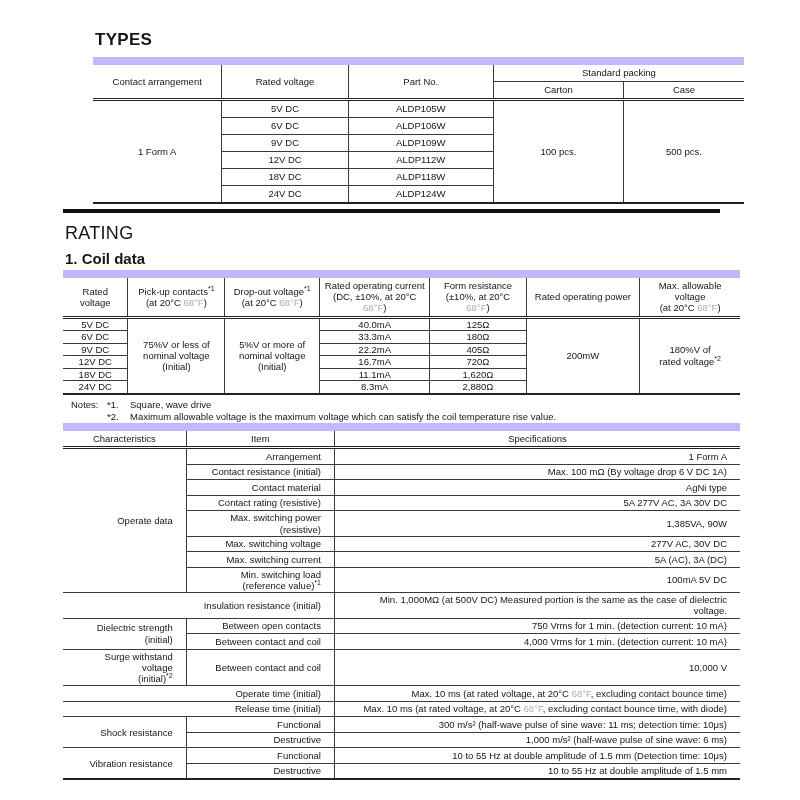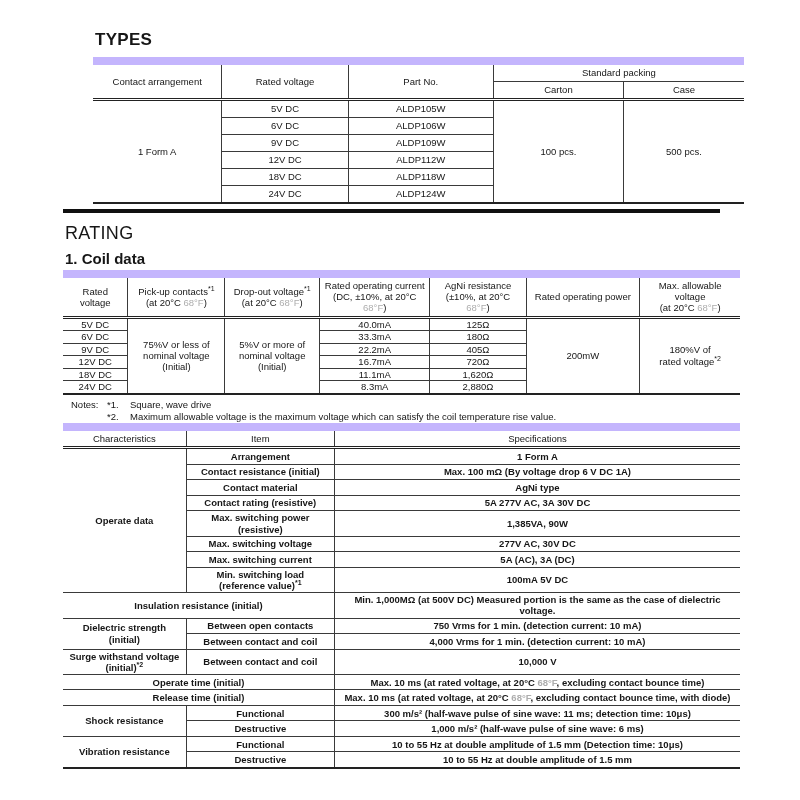--- a/index.html
+++ b/index.html
@@ -33,21 +33,21 @@
 
   #types-table-wrap{margin-left:30px;}
   #types-table-wrap .dtable{width:651px;}
   #types-table-wrap .dtable th,#types-table-wrap .dtable td{height:14px;}
 
   #coil-table-wrap .dtable{width:677px;}
   #coil-table-wrap .dtable td{height:11.5px;padding:0 4px;}
   #coil-table-wrap .dtable thead th{padding:2px 3px;}
 
   #spec-table-wrap .dtable{width:677px;}
-  #spec-table-wrap .dtable td{text-align:center;padding:1px 6px;height:12.5px;font-weight:bold;}
+  #spec-table-wrap .dtable td{text-align:right;padding:1px 13px;height:12.5px;}
 
   
   .s-f{color:#adadad;}
   .s-sup{font-size:7px;vertical-align:super;line-height:0;letter-spacing:0;}
 
   
   .notes{font-size:9.5px;line-height:1.3;margin-top:4px;}
   .note-row{display:grid;grid-template-columns:36px 23px 1fr;padding-left:8px;}
   .note-row .txt{padding-right:2px;}
 </style>
@@ -127,21 +127,21 @@
           <col style="width: 14.2%;">
           <col style="width: 16.8%;">
           <col style="width: 14.8%;">
         </colgroup>
         <thead>
           <tr>
             <th><span>Rated voltage</span></th>
             <th><span>Pick-up contacts</span><span class="s-sup">*1</span><span></span><br><span>(at 20°C </span><span class="s-f">68°F</span><span>)</span></th>
             <th><span>Drop-out voltage</span><span class="s-sup">*1</span><span></span><br><span>(at 20°C </span><span class="s-f">68°F</span><span>)</span></th>
             <th><span>Rated operating current</span><br><span>(DC, ±10%, at 20°C </span><span class="s-f">68°F</span><span>)</span></th>
-            <th><span>AgNi resistance</span><br><span>(±10%, at 20°C </span><span class="s-f">68°F</span><span>)</span></th>
+            <th><span>Form resistance</span><br><span>(±10%, at 20°C </span><span class="s-f">68°F</span><span>)</span></th>
             <th><span>Rated operating power</span></th>
             <th><span>Max. allowable voltage</span><br><span>(at 20°C </span><span class="s-f">68°F</span><span>)</span></th>
           </tr>
         </thead>
         <tbody>
           <tr>
             <td><span>5V DC</span></td>
             <td rowspan="6"><span>75%V or less of</span><br><span>nominal voltage</span><br><span>(Initial)</span></td>
             <td rowspan="6"><span>5%V or more of</span><br><span>nominal voltage</span><br><span>(Initial)</span></td>
             <td><span>40.0mA</span></td>

